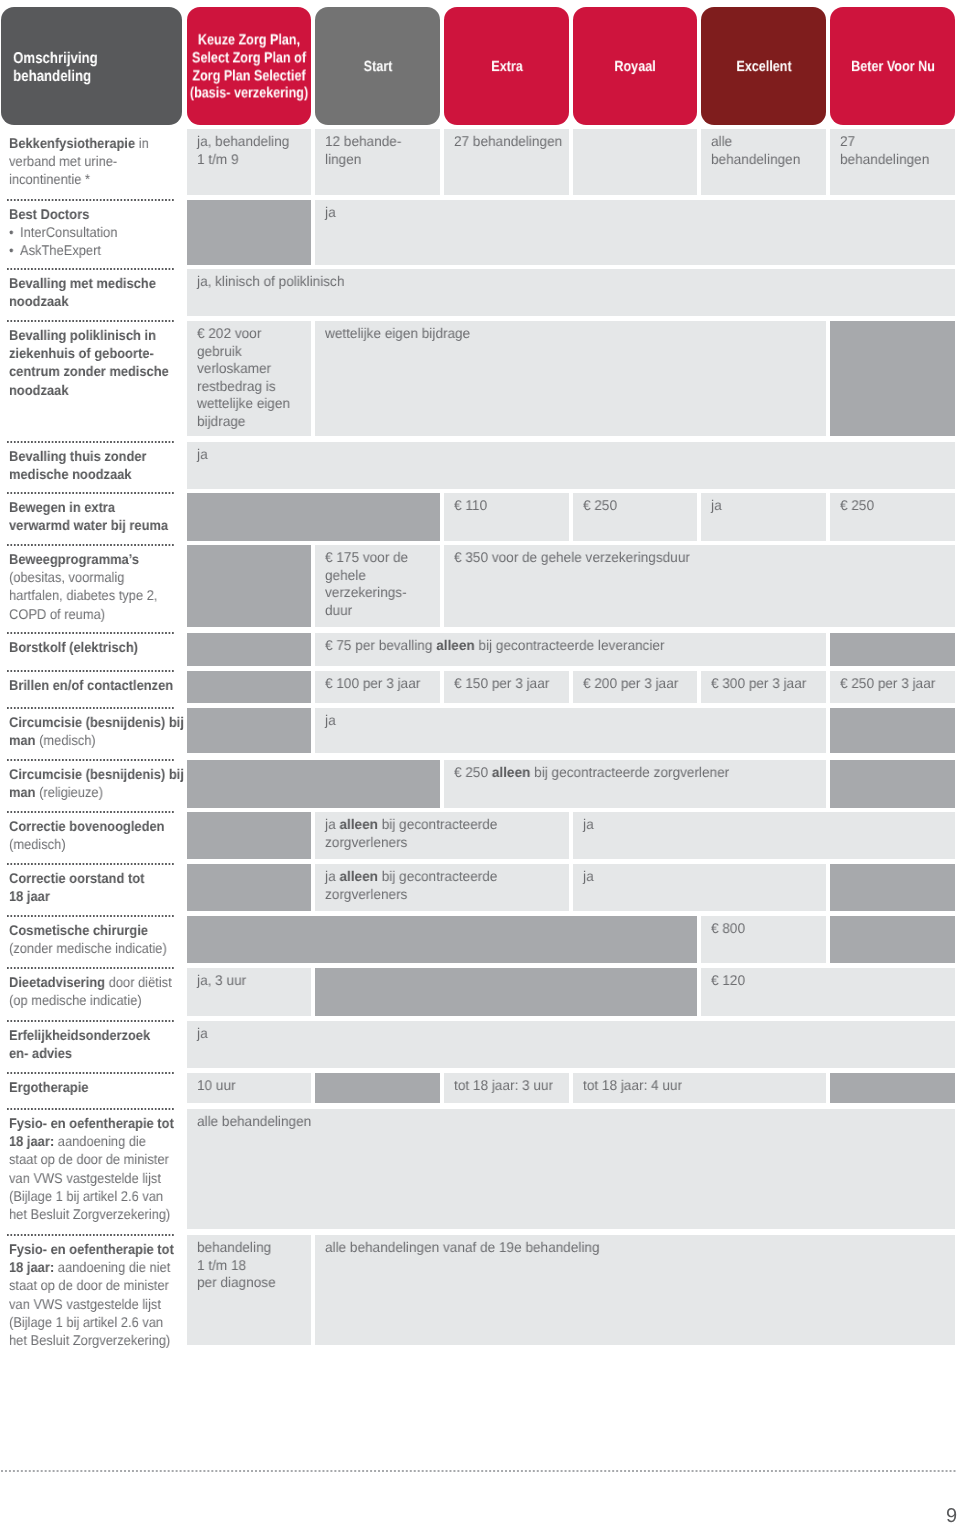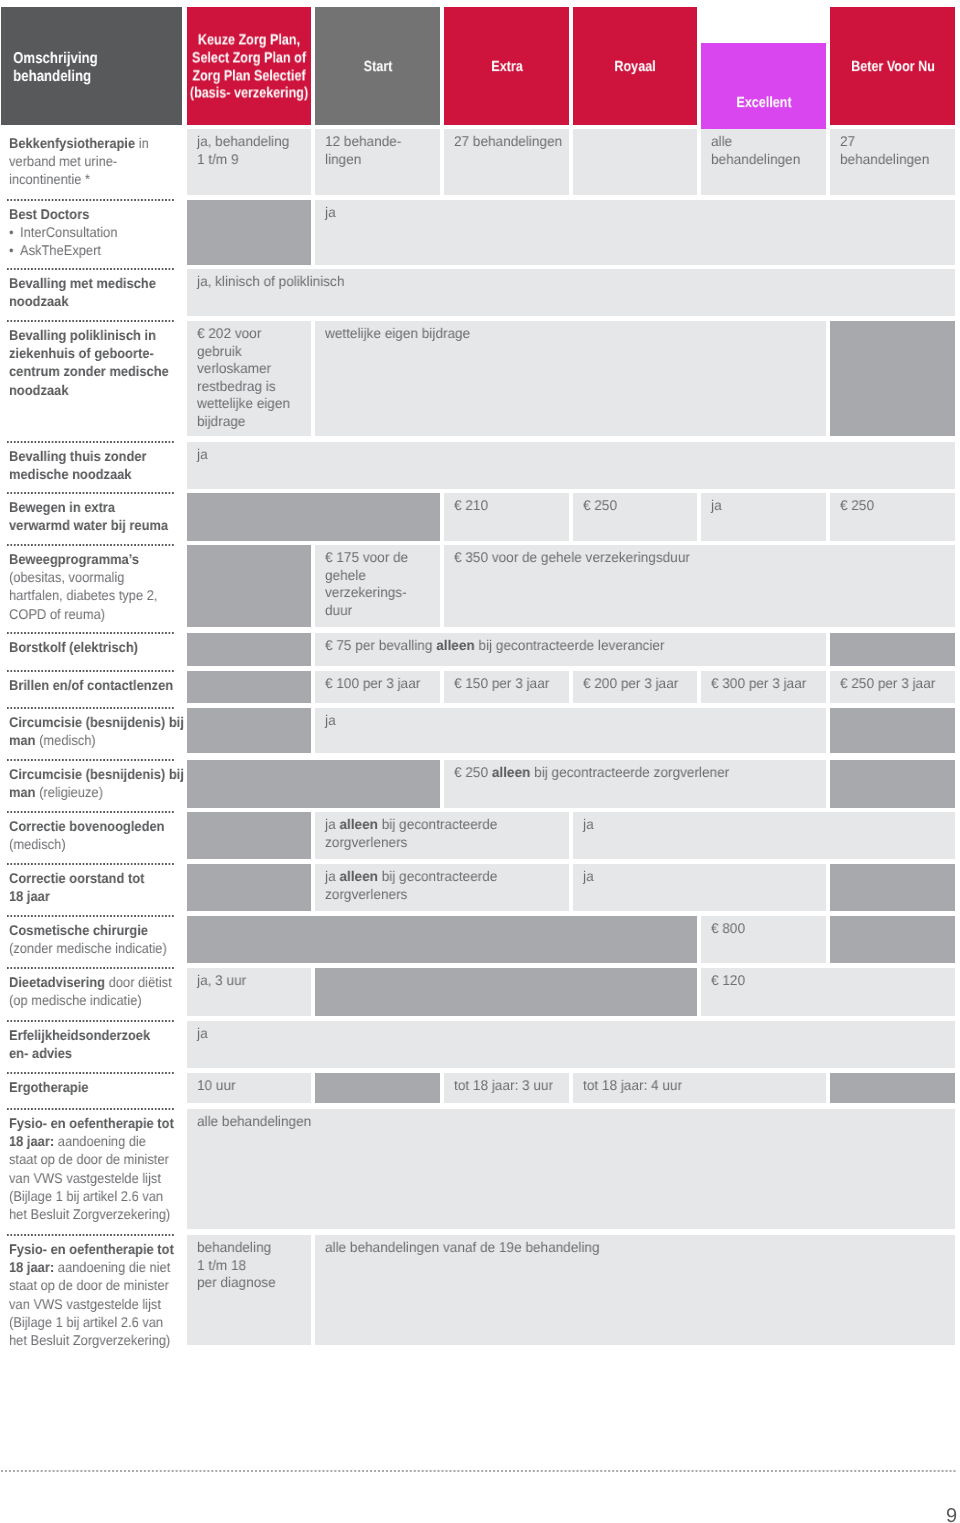--- a/index.html
+++ b/index.html
@@ -1,19 +1,19 @@
 <!DOCTYPE html>
 <html><head>
 <meta charset="utf-8">
 <style>
   html,body{margin:0;padding:0;background:#ffffff;}
   body{width:960px;height:1523px;font-family:"Liberation Sans",sans-serif;-webkit-font-smoothing:antialiased;text-rendering:geometricPrecision;}
   .page{position:relative;width:960px;height:1523px;overflow:hidden;background:#fff;}
   .celltx,.desc,.hcell .inner,.pagenum{-webkit-font-smoothing:antialiased;will-change:transform;}
-  .hcell{position:absolute;box-sizing:border-box;color:#fff;font-weight:bold;display:flex;align-items:center;overflow:visible;}
+  .hcell{position:absolute;box-sizing:border-box;color:#fff;font-weight:bold;display:flex;align-items:center;overflow:visible;border-radius:13px;}
   .hcell .inner{position:absolute;left:50%;top:50%;text-align:center;font-size:14.9px;line-height:17.8px;transform:translate(-50%,-50%) scaleX(0.845);margin-top:2px;white-space:nowrap;}
   .hcell.dark .inner{position:relative;left:0;top:2px;text-align:left;font-size:15.6px;line-height:17.8px;transform:scaleX(0.85);transform-origin:left center;margin-left:0;margin-top:0;width:100%;padding-left:14.2px;box-sizing:border-box;white-space:nowrap;}
   .desc{position:absolute;font-size:14.1px;line-height:18.2px;color:#6d6e71;transform:scaleX(0.915);transform-origin:left top;white-space:nowrap;}
   .desc b{color:#58595b;font-weight:bold;}
   .dot{position:absolute;height:2.3px;background-image:linear-gradient(90deg,#58595b 0,#58595b 2.05px,transparent 2.05px,transparent 3.45px);background-size:3.45px 2.3px;background-repeat:repeat-x;}
   .cellbg{position:absolute;box-sizing:border-box;}
   .celltx{position:absolute;font-size:14.1px;line-height:17.6px;color:#6d6e71;transform:scaleX(0.965);transform-origin:left top;white-space:nowrap;}
   .celltx b{color:#58595b;font-weight:bold;}
   .pagenum{position:absolute;color:#58595b;font-size:20px;line-height:20px;}
   .botline{position:absolute;height:2.1px;background-image:linear-gradient(90deg,#a7a9ac 0,#a7a9ac 2.05px,transparent 2.05px,transparent 3.98px);background-size:3.98px 2.1px;background-repeat:repeat-x;}
@@ -31,21 +31,21 @@
       </div>
       <div class="hcell red" style="left: 315px; top: 6.7px; width: 125px; height: 118.6px; background: #737373;">
         <div class="inner">Start</div>
       </div>
       <div class="hcell red" style="left: 444px; top: 6.7px; width: 125px; height: 118.6px; background: rgb(206, 20, 61);">
         <div class="inner">Extra</div>
       </div>
       <div class="hcell red" style="left: 573px; top: 6.7px; width: 124px; height: 118.6px; background: rgb(206, 20, 61);">
         <div class="inner">Royaal</div>
       </div>
-      <div class="hcell red" style="left: 701px; top: 6.7px; width: 125px; height: 118.6px; background: #d946ef; margin-top: 36px;">
+      <div class="hcell red" style="left: 701px; top: 6.7px; width: 125px; height: 118.6px; background: #7f1d1d;">
         <div class="inner">Excellent</div>
       </div>
       <div class="hcell red" style="left: 830px; top: 6.7px; width: 125px; height: 118.6px; background: rgb(206, 20, 61);">
         <div class="inner">Beter Voor Nu</div>
       </div>
     </div>
   <div id="body">
       <div class="desc" style="left: 9px; top: 134px;"><b>Bekkenfysiotherapie</b> in<br>verband met urine-<br>incontinentie *</div>
       <div class="cellbg" style="left: 187px; top: 129px; width: 124px; height: 66px; background: rgb(229, 231, 232);"></div>
       <div class="celltx" style="left: 196.6px; top: 133px;">ja, behandeling<br>1 t/m 9</div>
@@ -75,21 +75,21 @@
       <div class="celltx" style="left: 324.6px; top: 325px;">wettelijke eigen bijdrage</div>
       <div class="cellbg" style="left: 830px; top: 321px; width: 125px; height: 115px; background: rgb(167, 169, 172);"></div>
       <div class="desc" style="left: 9px; top: 447px;"><b>Bevalling thuis zonder</b><br><b>medische noodzaak</b></div>
       <div class="dot" style="left: 6.5px; top: 441px; width: 168px;"></div>
       <div class="cellbg" style="left: 187px; top: 442px; width: 768px; height: 47px; background: rgb(229, 231, 232);"></div>
       <div class="celltx" style="left: 196.6px; top: 446px;">ja</div>
       <div class="desc" style="left: 9px; top: 498px;"><b>Bewegen in extra</b><br><b>verwarmd water bij reuma</b></div>
       <div class="dot" style="left: 6.5px; top: 492px; width: 168px;"></div>
       <div class="cellbg" style="left: 187px; top: 493px; width: 253px; height: 48px; background: rgb(167, 169, 172);"></div>
       <div class="cellbg" style="left: 444px; top: 493px; width: 125px; height: 48px; background: rgb(229, 231, 232);"></div>
-      <div class="celltx" style="left: 453.6px; top: 497px;">€ 210</div>
+      <div class="celltx" style="left: 453.6px; top: 497px;">€ 110</div>
       <div class="cellbg" style="left: 573px; top: 493px; width: 124px; height: 48px; background: rgb(229, 231, 232);"></div>
       <div class="celltx" style="left: 582.6px; top: 497px;">€ 250</div>
       <div class="cellbg" style="left: 701px; top: 493px; width: 125px; height: 48px; background: rgb(229, 231, 232);"></div>
       <div class="celltx" style="left: 710.6px; top: 497px;">ja</div>
       <div class="cellbg" style="left: 830px; top: 493px; width: 125px; height: 48px; background: rgb(229, 231, 232);"></div>
       <div class="celltx" style="left: 839.6px; top: 497px;">€ 250</div>
       <div class="desc" style="left: 9px; top: 550px;"><b>Beweegprogramma’s</b><br>(obesitas, voormalig<br>hartfalen, diabetes type 2,<br>COPD of reuma)</div>
       <div class="dot" style="left: 6.5px; top: 544px; width: 168px;"></div>
       <div class="cellbg" style="left: 187px; top: 545px; width: 124px; height: 82px; background: rgb(167, 169, 172);"></div>
       <div class="cellbg" style="left: 315px; top: 545px; width: 125px; height: 82px; background: rgb(229, 231, 232);"></div>

